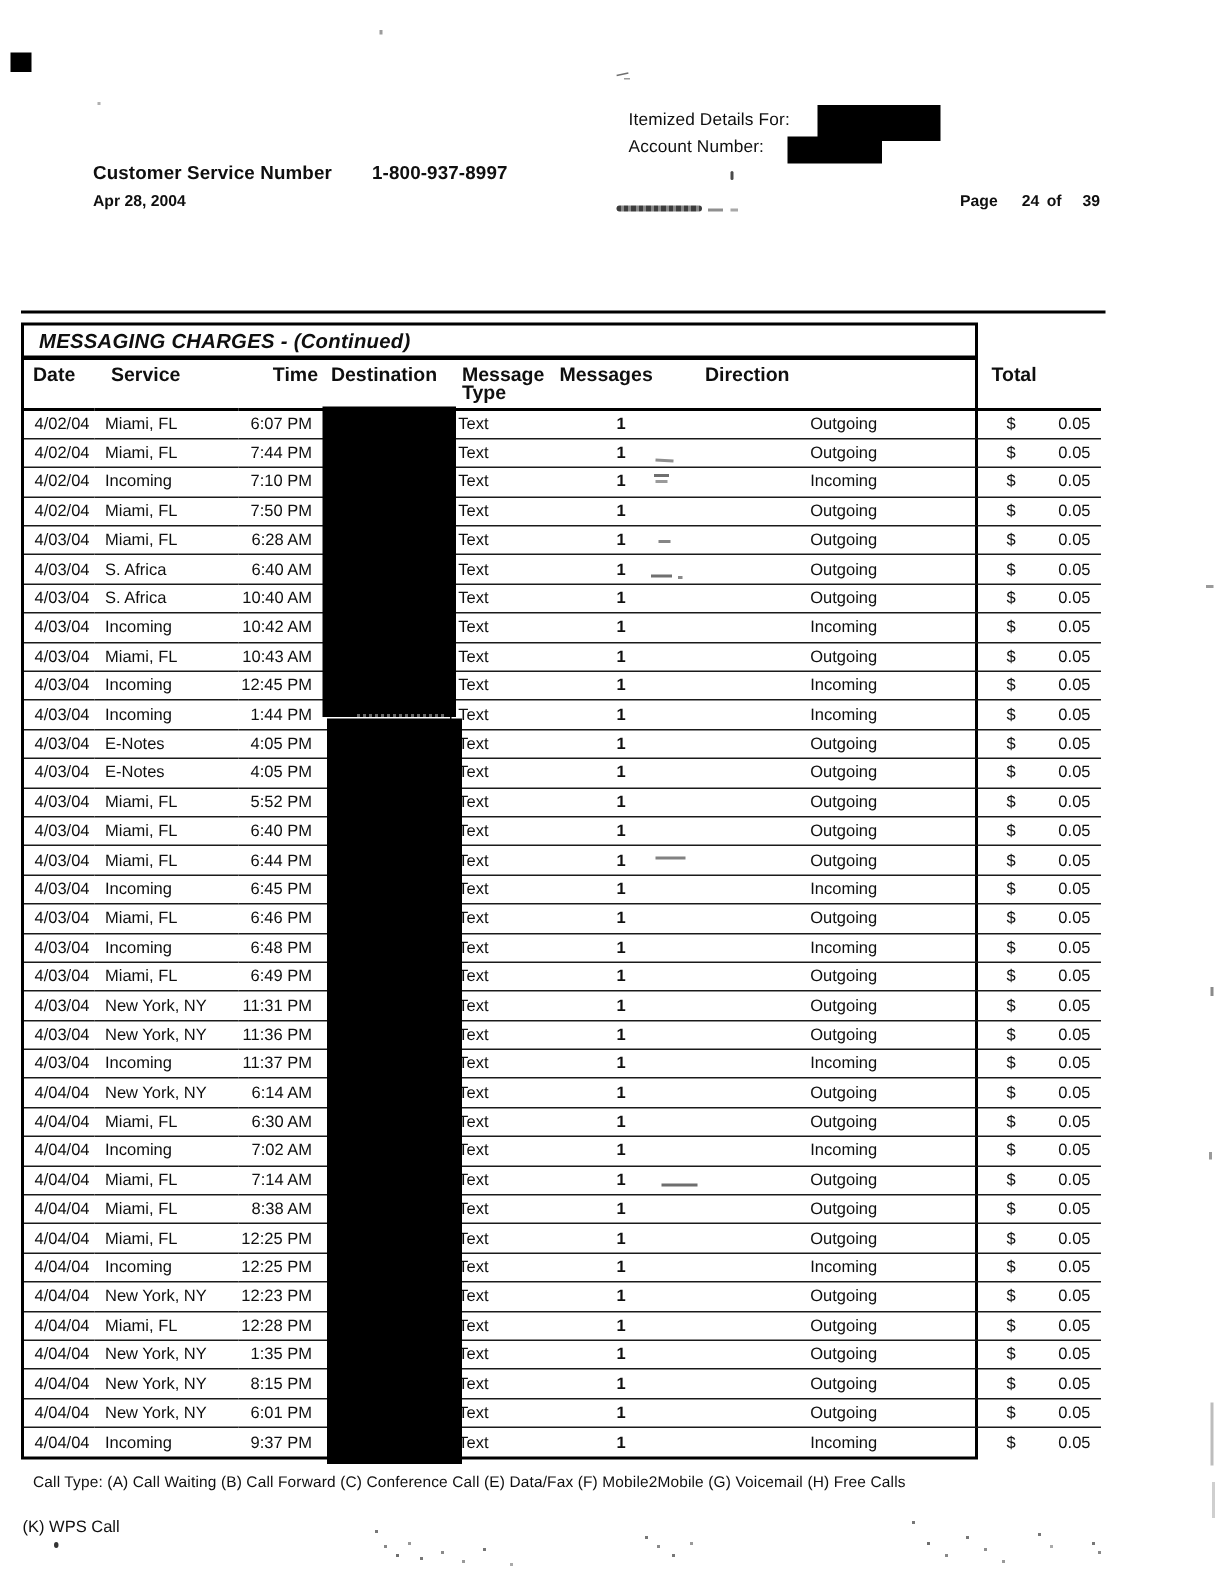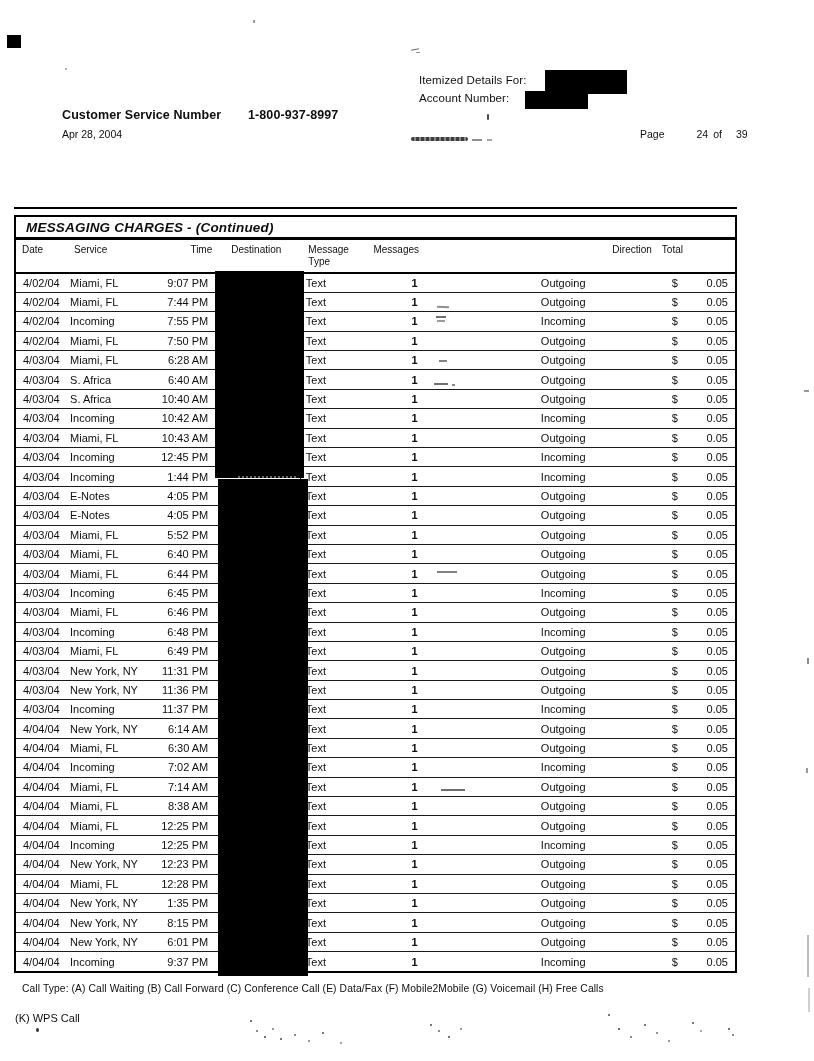--- a/index.html
+++ b/index.html
@@ -6,69 +6,69 @@
   body {
     width:814px; height:1061px; position:relative; overflow:hidden;
     background:#ffffff; color:#0f0f0f;
     font-family:"Liberation Sans", sans-serif;
   }
   .abs { position:absolute; }
 
   
   .lbl-sm   { font-size:11.5px; letter-spacing:0.1px; }
   .bold-lbl { font-size:12.5px; font-weight:bold; letter-spacing:0.1px; }
-  .tiny-lbl { font-size:10.5px; }
+  .tiny-lbl { font-size:10.5px;font-weight:bold; }
   .redact { background:#000; }
 
   #itemized-label { left:419px; top:74px; }
   #account-label  { left:419px; top:92px; }
   #redact-name    { left:545px; top:70px;  width:82px; height:24px; }
   #redact-acct    { left:525px; top:91px;  width:63px; height:18px; }
   #csn-label      { left:62px;  top:108px; }
   #csn-number     { left:248px; top:108px; }
   #statement-date { left:62px;  top:128px; }
   #pagination     { left:640px; top:128px; }
-  #pagination .gap1 { margin-left:32px; }
+  #pagination .gap1 { margin-left:16px; }
   #pagination .gap2 { margin-left:5px;  }
   #pagination .gap3 { margin-left:14px; }
 
   
   #table-top-rule { left:14px; top:207px; width:723px; height:2px; background:#000; }
   #charges-table-wrap {
-    left:14px; top:215px; width:723px;
+    left:14px; top:215px; width:638px;
     border:2.5px solid #000; box-sizing:border-box; background:#fff;
   }
   #charges-title {
     font-size:13.5px; font-weight:bold; font-style:italic; letter-spacing:0.2px;
     padding:3px 0 2px 10px; border-bottom:3px solid #000;
   }
   table { border-collapse:collapse; width:100%; table-layout:fixed; }
   th {
-    font-size:10px; font-weight:normal; text-align:left; vertical-align:top;
+    font-size:13px; font-weight:bold; text-align:left; vertical-align:top;
     padding:4px 0 0 0; height:28px; border-bottom:2.5px solid #000;
     line-height:12px;
   }
   tbody tr { height:19.4px; }
   td {
     font-size:11px; padding:0; vertical-align:middle;
     border-bottom:1.6px solid #1a1a1a; white-space:nowrap; overflow:hidden;
   }
   tbody tr:last-child td { border-bottom:none; }
 
   col.c-date {width:47px;} col.c-serv {width:96px;} col.c-time {width:53px;}
   col.c-dest {width:88px;} col.c-mtyp {width:60px;} col.c-msgs {width:80px;}
   col.c-dir  {width:211px;} col.c-tot {width:83px;}
 
   th.h-date { padding-left:6px; }
   th.h-serv { padding-left:11px; }
   th.h-time { text-align:right; }
   th.h-dest { text-align:center; }
   th.h-mtyp { padding-left:8px; }
   th.h-msgs { padding-left:13px; }
-  th.h-dir  { text-align:right; padding-left:30px; }
+  th.h-dir  { text-align:left; padding-left:30px; }
   th.h-tot  { text-align:left; padding-left:10px; }
 
   td.d-date { padding-left:7px; }
   td.d-serv { padding-left:7px; }
   td.d-time { text-align:right; padding-right:4px; }
   td.d-mtyp { border-left:1.6px solid #111; padding-left:5px; }
   td.d-msgs { text-align:center; padding-left:28px; font-weight:bold; }
   td.d-dir  { text-align:center; padding-left:34px; }
   td.d-tot  { padding:0 7px 0 20px; }
   td.d-tot .cur { float:left; }
@@ -164,21 +164,21 @@
         <th class="h-mtyp">Message Type</th>
         <th class="h-msgs">Messages</th>
         <th class="h-dir">Direction</th>
         <th class="h-tot">Total</th>
       </tr>
     </thead>
     <tbody>
         <tr>
     <td class="d-date">4/02/04</td>
     <td class="d-serv">Miami, FL</td>
-    <td class="d-time">9:07 PM</td>
+    <td class="d-time">6:07 PM</td>
     <td class="d-dest"></td>
     <td class="d-mtyp">Text</td>
     <td class="d-msgs">1</td>
     <td class="d-dir">Outgoing</td>
     <td class="d-tot">
             <span class="cur">$</span>
             <span class="amt">0.05</span>
           </td>
   </tr>
         <tr>
@@ -190,21 +190,21 @@
     <td class="d-msgs">1</td>
     <td class="d-dir">Outgoing</td>
     <td class="d-tot">
             <span class="cur">$</span>
             <span class="amt">0.05</span>
           </td>
   </tr>
         <tr>
     <td class="d-date">4/02/04</td>
     <td class="d-serv">Incoming</td>
-    <td class="d-time">7:55 PM</td>
+    <td class="d-time">7:10 PM</td>
     <td class="d-dest"></td>
     <td class="d-mtyp">Text</td>
     <td class="d-msgs">1</td>
     <td class="d-dir">Incoming</td>
     <td class="d-tot">
             <span class="cur">$</span>
             <span class="amt">0.05</span>
           </td>
   </tr>
         <tr>

